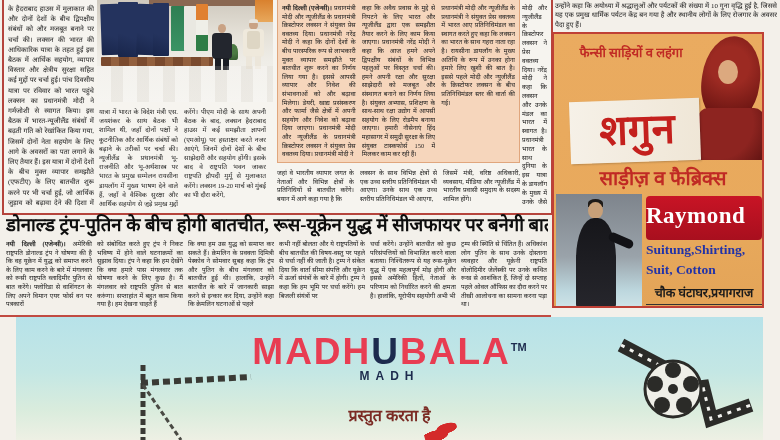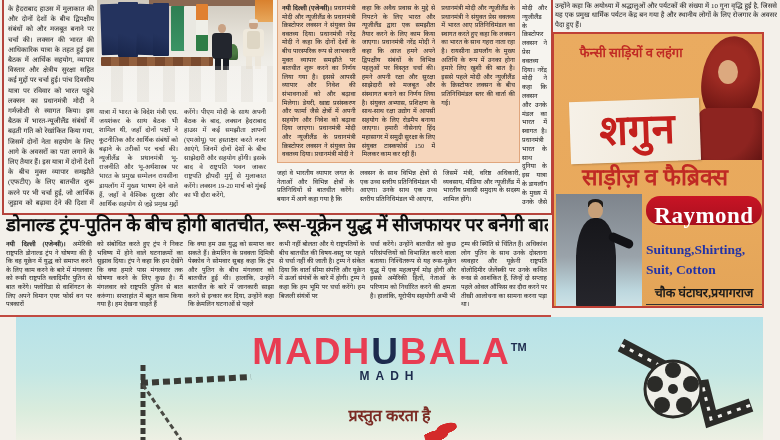--- a/index.html
+++ b/index.html
@@ -42,27 +42,27 @@
   
   .ayodhya{left:555px;top:1px;width:222px;height:29px;font-size:6.9px;line-height:9.4px;text-align:justify;color:#202020;overflow:hidden;}
   .shagun-ad{left:552px;top:32px;width:212px;height:276px;background:linear-gradient(180deg,#eaab60,#e8a95c 70%,#e3a458);border:2px solid #bf4036;box-sizing:border-box;overflow:hidden;}
   .shagun-tagline{left:8px;top:10px;width:138px;font-size:13px;line-height:18px;font-weight:bold;color:#c02a24;text-align:center;}
   .bride{left:142px;top:2px;width:68px;height:124px;}
   .bride .hood{position:absolute;left:6px;top:0;width:58px;height:86px;border-radius:50% 50% 45% 45%;background:radial-gradient(circle at 45% 35%,#9c2a22 30%,#6e1613 75%);transform:rotate(8deg);}
   .bride .bface{position:absolute;left:22px;top:24px;width:20px;height:24px;border-radius:50%;background:#dca97f;}
   .bride .bbody{position:absolute;left:2px;top:72px;width:66px;height:52px;border-radius:10px 10px 0 0;background:radial-gradient(circle at 30% 30%,#8d2420 60%,#5f1311),repeating-linear-gradient(45deg,rgba(218,165,32,.25) 0 3px,transparent 3px 8px);}
   .shagun-logo-patch{left:16px;top:66px;width:130px;height:62px;background:linear-gradient(100deg,#f6f1e8,#efe6d6);transform:rotate(-2deg);box-shadow:1px 1px 2px rgba(0,0,0,.2);}
   .shagun-logo{left:20px;top:66px;width:126px;height:62px;font-size:42px;line-height:60px;font-weight:bold;color:#c4201d;text-align:center;transform:rotate(-2deg);}
-  .sarees-line{left:8px;top:130px;width:186px;height:28px;font-size:23px;line-height:28px;font-weight:bold;color:#c02a24;text-align:center;}
+  .sarees-line{left:16px;top:130px;width:186px;height:28px;font-size:20px;line-height:28px;font-weight:bold;color:#c02a24;text-align:center;}
   .groom{left:2px;top:160px;width:86px;height:114px;overflow:hidden;background:linear-gradient(180deg,#7e848c,#9aa3aa 55%,#bdd7de 85%,#cfe4e8);}
   .groom .ghead{position:absolute;left:32px;top:8px;width:15px;height:17px;border-radius:50%;background:#c8a078;}
   .groom .ghair{position:absolute;left:32px;top:5px;width:15px;height:8px;border-radius:50% 50% 0 0;background:#1e1a17;}
   .groom .gbody{position:absolute;left:20px;top:24px;width:40px;height:90px;border-radius:45% 45% 4px 4px;background:linear-gradient(180deg,#16161a,#26262c);}
   .groom .garm{position:absolute;left:52px;top:42px;width:26px;height:9px;border-radius:5px;background:#121216;transform:rotate(24deg);}
-  .raymond-box{left:92px;top:162px;width:116px;height:29px;background:linear-gradient(180deg,#c81425,#a80f1e);border-radius:14px;color:#ffffff;font-size:23px;line-height:40px;font-weight:bold;text-align:center;font-family:"Liberation Serif",serif;letter-spacing:.5px;}
+  .raymond-box{left:92px;top:162px;width:116px;height:44px;background:linear-gradient(180deg,#c81425,#a80f1e);border-radius:4px;color:#ffffff;font-size:23px;line-height:40px;font-weight:bold;text-align:left;font-family:"Liberation Serif",serif;letter-spacing:.5px;}
   .suiting{left:92px;top:206px;width:116px;height:42px;font-size:13.5px;line-height:20px;font-weight:bold;color:#2233a8;}
   .shagun-address{left:92px;top:250px;width:116px;height:20px;font-size:12.5px;line-height:18px;font-weight:bold;color:#1b1b1b;text-align:center;border-bottom:1.5px solid #333;}
   
   .madhubala{left:16px;top:317px;width:747px;height:123px;overflow:hidden;background:linear-gradient(180deg,#b7e2e9 0%,#c4e7e4 45%,#d9ecdd 75%,#eef0e4 100%);text-align:center;}
   .mb-brand{margin-top:10px;font-family:"Liberation Sans",sans-serif;font-size:37px;line-height:40px;font-weight:800;color:#e83d52;letter-spacing:2px;}
   .mb-brand .mb-u{color:#1d2b4e;}
   .mb-tm{font-size:11px;vertical-align:super;color:#1d2b4e;letter-spacing:0;}
   .mb-films{margin-top:-3px;font-family:"Liberation Sans",sans-serif;font-size:12px;font-weight:bold;letter-spacing:6px;color:#1d2b4e;}
   .mb-presents{margin-top:21px;font-size:16px;font-weight:bold;color:#7b2b24;}
   .mb-stand{left:85px;top:38px;}

